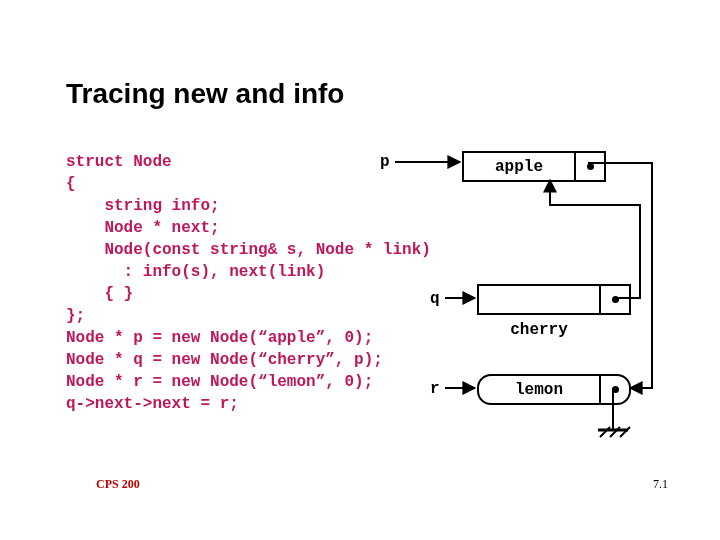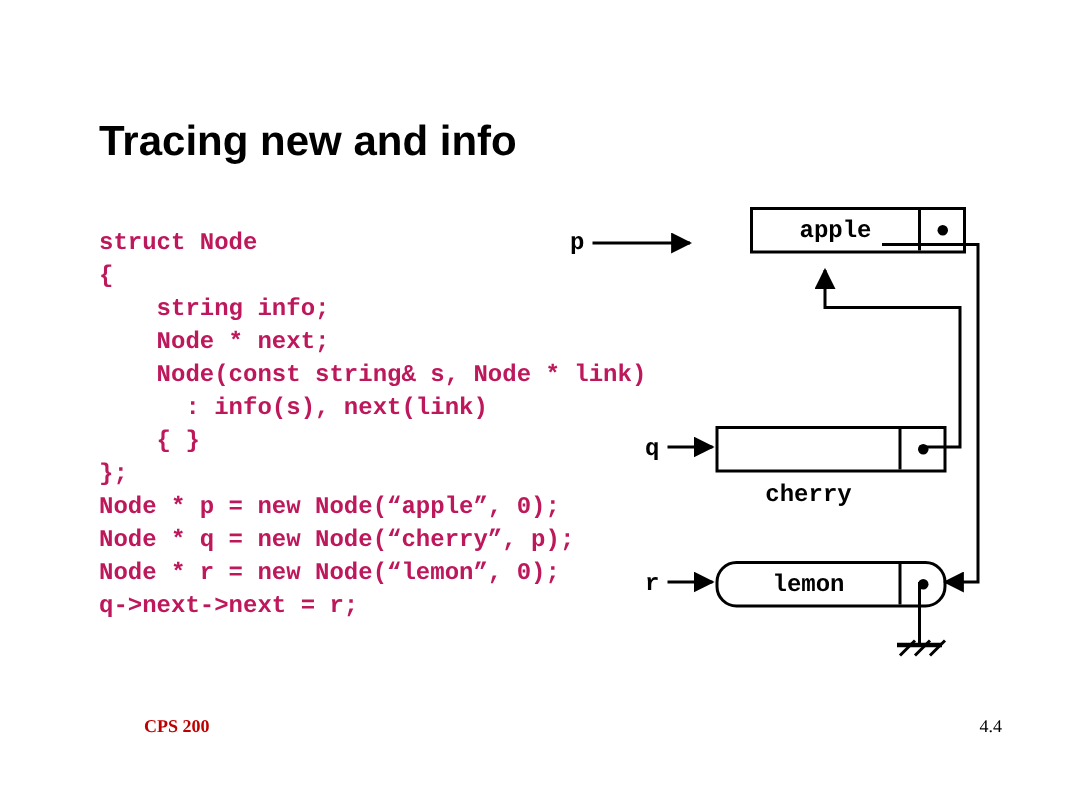--- a/index.html
+++ b/index.html
@@ -108,21 +108,21 @@
 };
 Node * p = new Node(“apple”, 0);
 Node * q = new Node(“cherry”, p);
 Node * r = new Node(“lemon”, 0);
 q-&gt;next-&gt;next = r;</pre>
 
 <div class="ptr-label" style="left:380px; top:153px;">p</div>
 <div class="ptr-label" style="left:430px; top:290px;">q</div>
 <div class="ptr-label" style="left:430px; top:380px;">r</div>
 
-<div class="node-box" style="left:462px; top:138px; width:140px;margin-left:38px;">
+<div class="node-box" style="left:462px; top:151px; width:140px;">
   <div class="node-label" style="flex:1;">apple</div>
   <div class="node-ptr">
       <div class="dot"></div>
     </div>
 </div>
 
 <div class="node-box" style="left:477px; top:284px; width:150px;">
   <div class="node-label" style="flex:1;margin-top:44px;">cherry</div>
   <div class="node-ptr">
       <div class="dot"></div>
@@ -154,13 +154,13 @@
   <path d="M 588 163 L 652 163 L 652 388 L 630 388" fill="none" stroke="#000" stroke-width="2" marker-end="url(#arrow)"></path>
 
   <line x1="613" y1="388" x2="613" y2="430" stroke="#000" stroke-width="2"></line>
   <line x1="598" y1="430" x2="628" y2="430" stroke="#000" stroke-width="3"></line>
   <line x1="600" y1="437" x2="610" y2="427" stroke="#000" stroke-width="2"></line>
   <line x1="610" y1="437" x2="620" y2="427" stroke="#000" stroke-width="2"></line>
   <line x1="620" y1="437" x2="630" y2="427" stroke="#000" stroke-width="2"></line>
 </svg>
 
 <div class="footer-left">CPS 200</div>
-<div class="footer-right">4.4</div>
+<div class="footer-right">7.1</div>
 
 </body></html>

